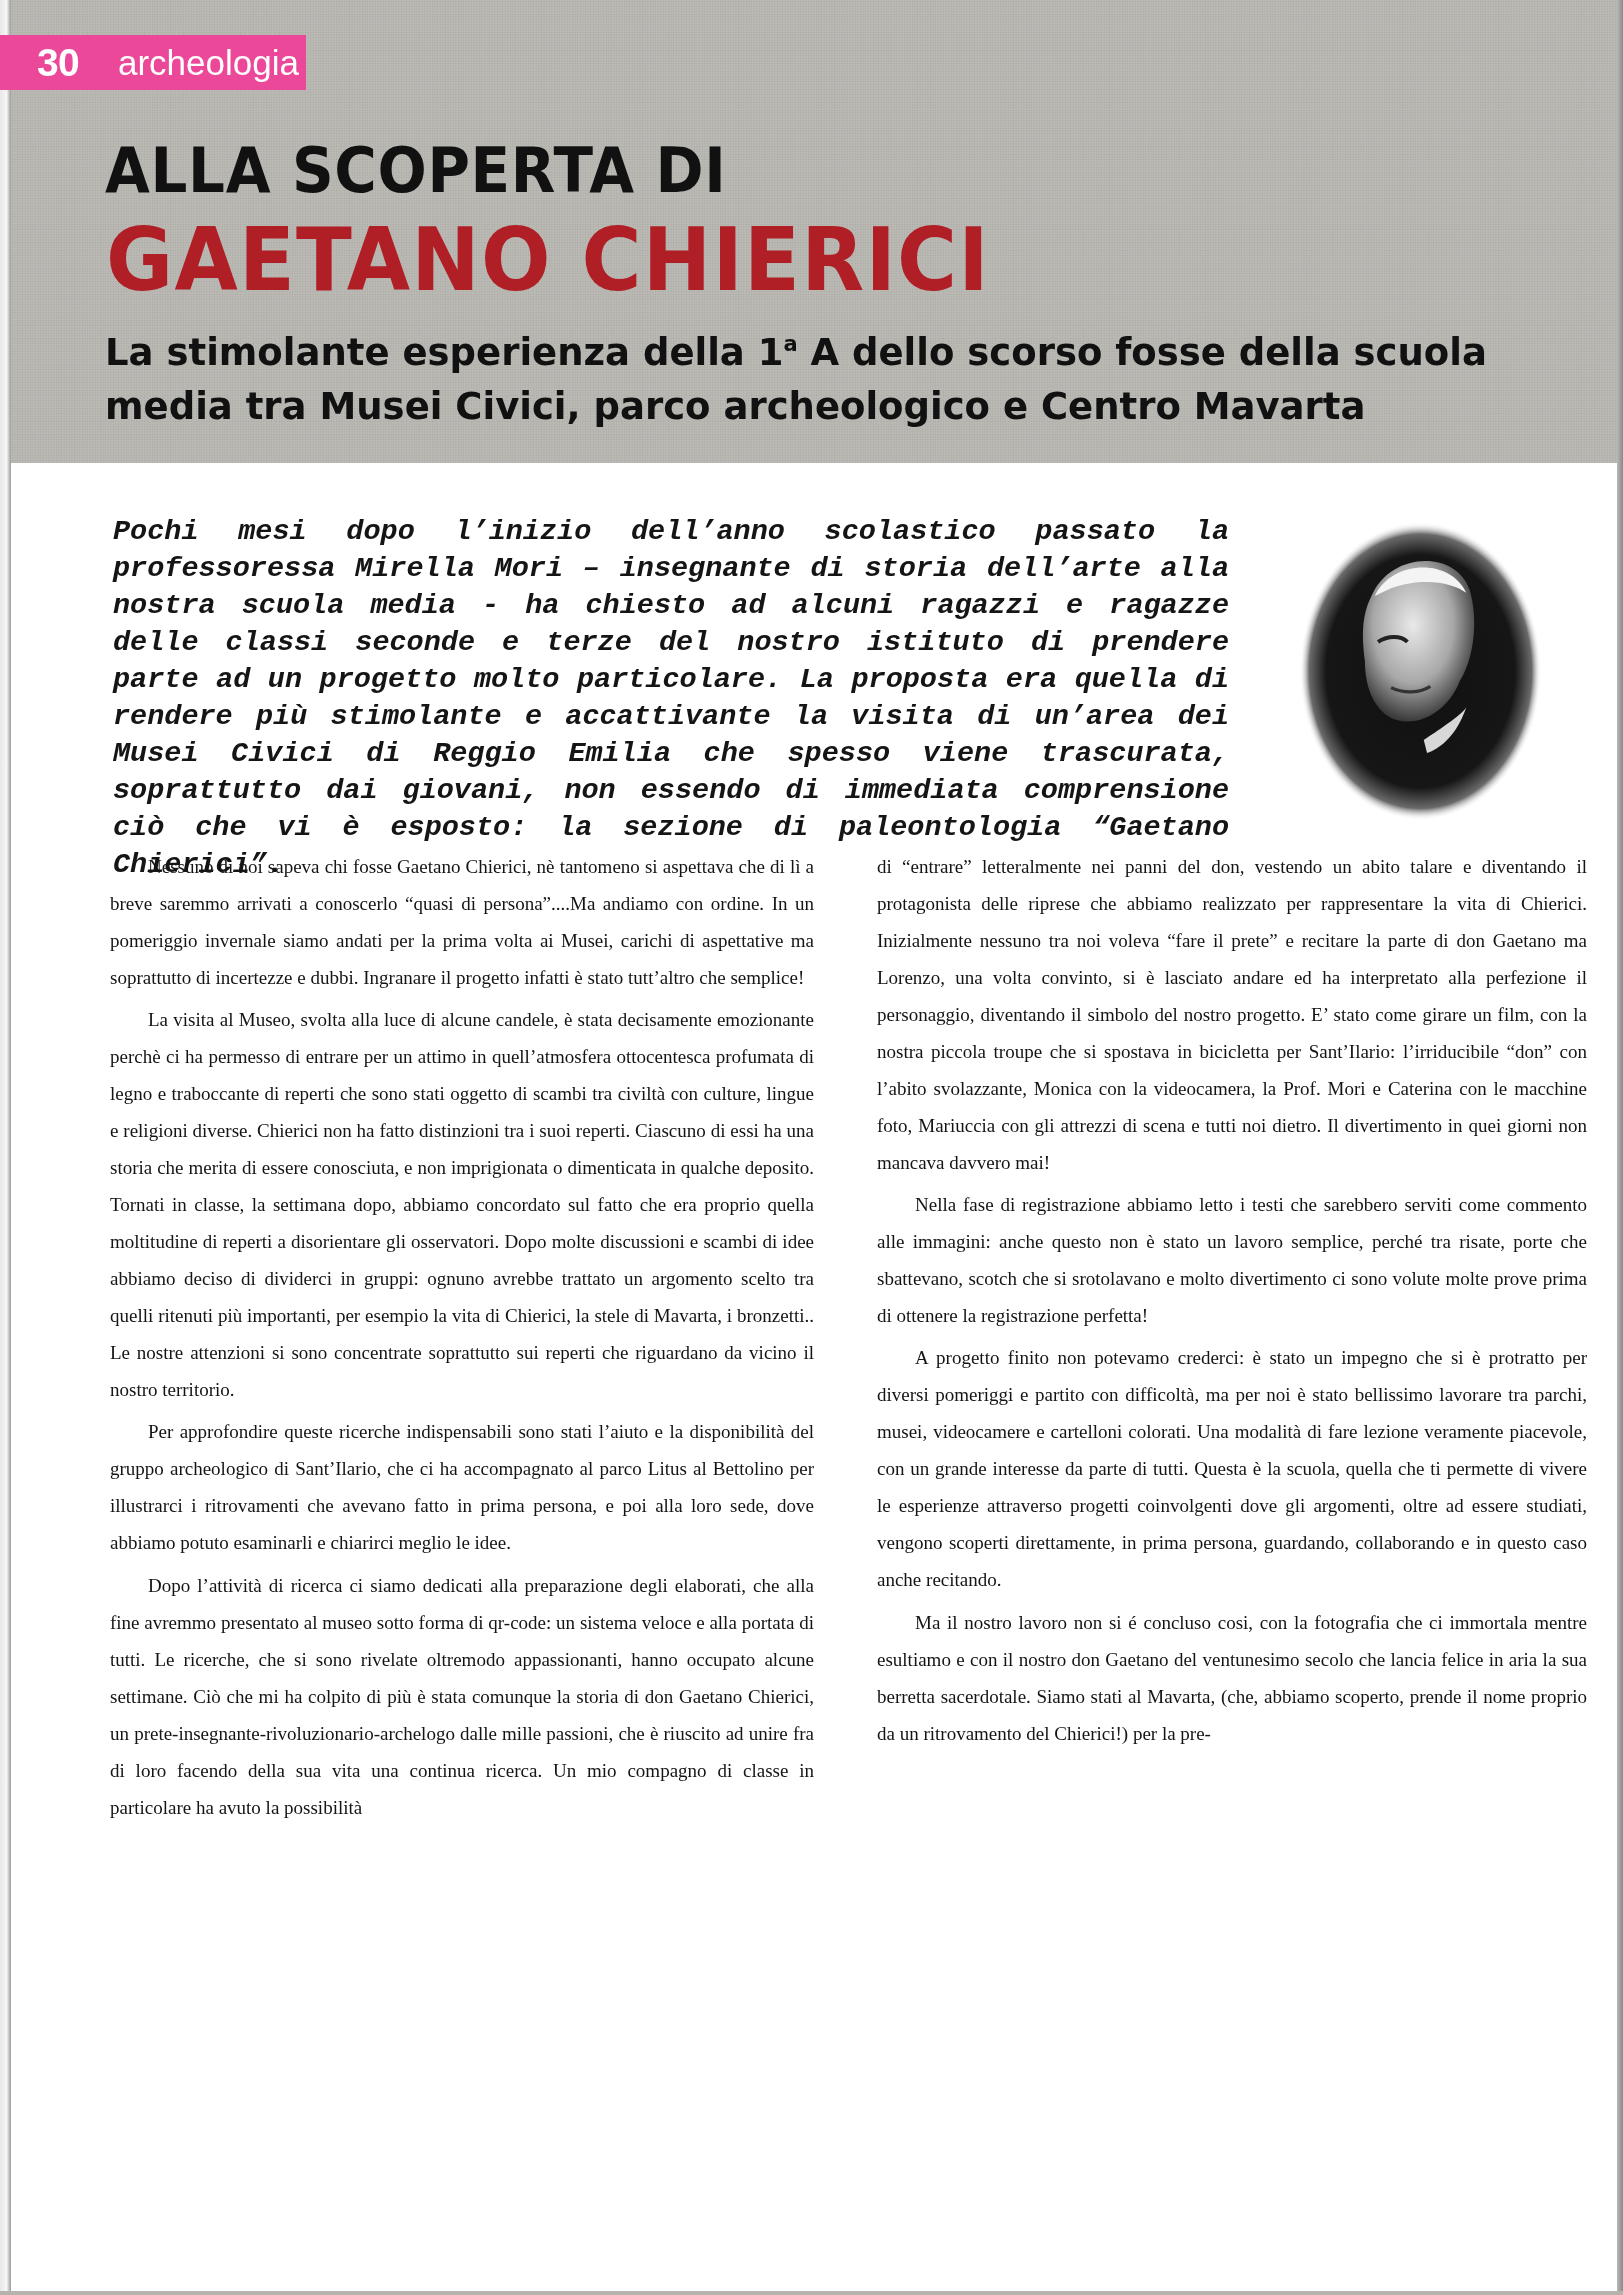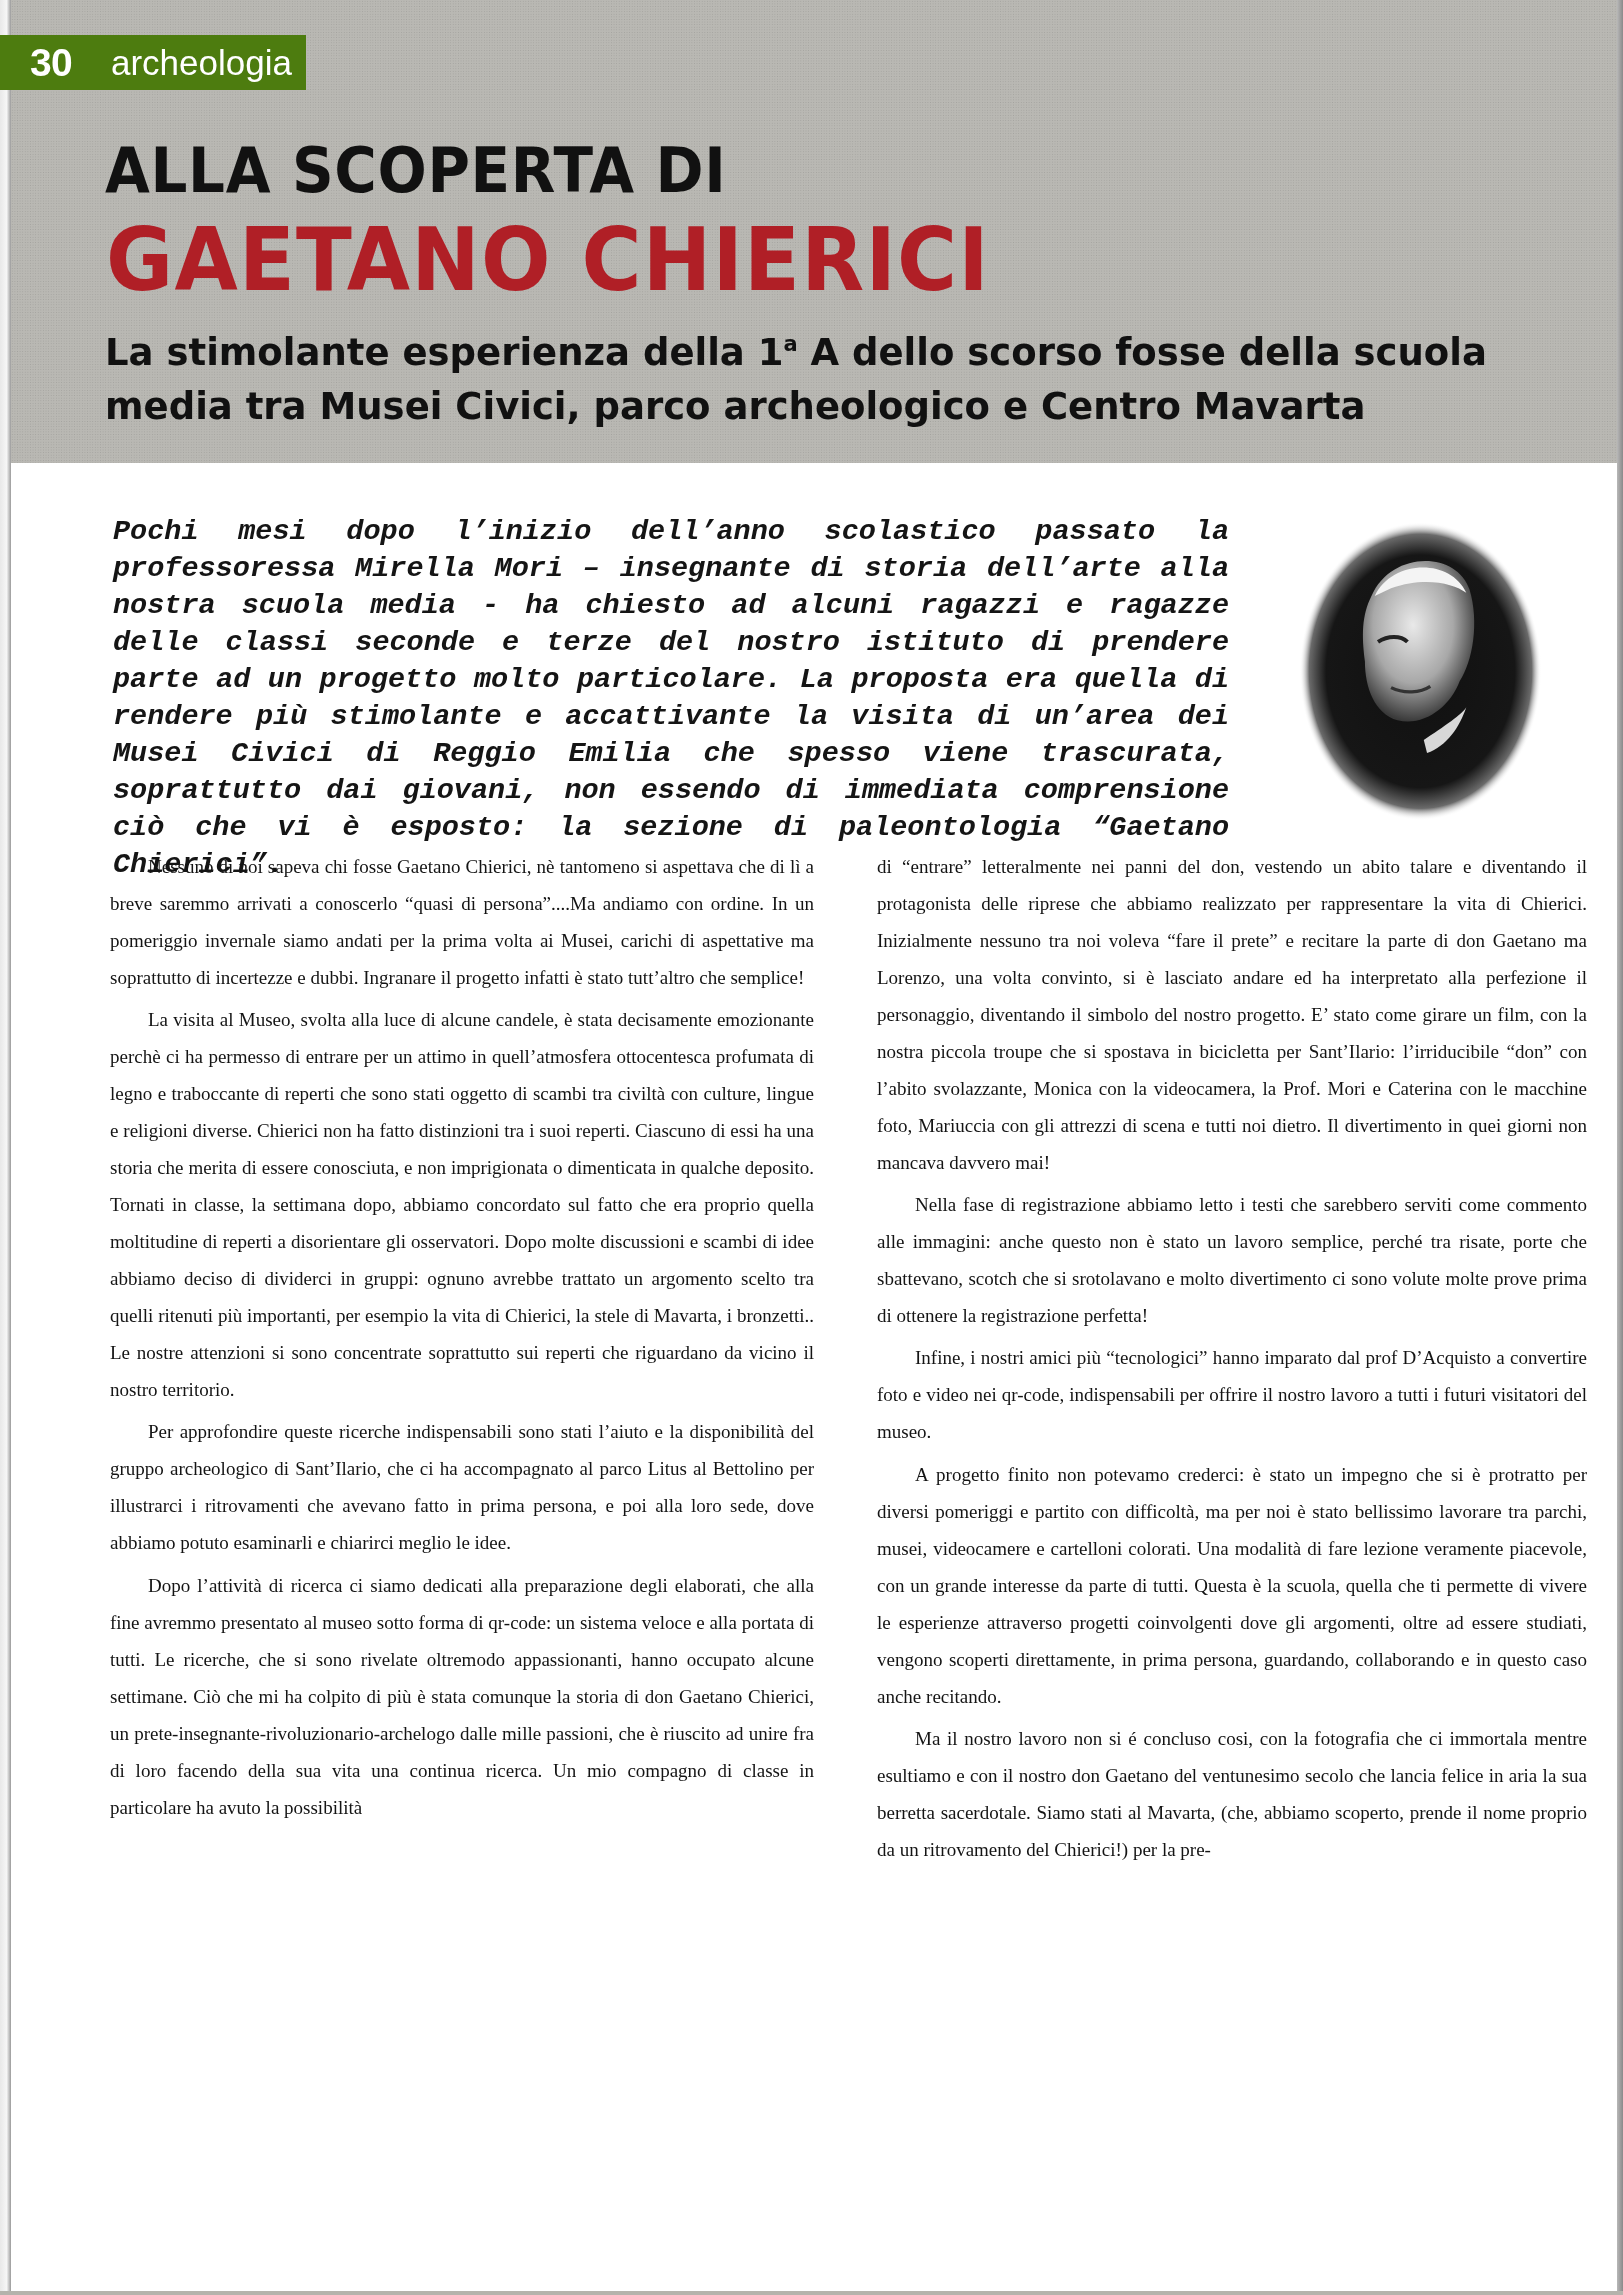--- a/index.html
+++ b/index.html
@@ -79,21 +79,21 @@
 </style>
 </head>
 <body>
 
 <div class="spine"></div>
 <div class="right-edge"></div>
 <div class="bottom-edge"></div>
 
 <header class="header-band"></header>
 
-<div class="section-tag" style="background: #4d7c0f;">
+<div class="section-tag" style="background: #ec4899; justify-content: center;">
   <span class="page-num">30</span>
   <span class="section-name">archeologia</span>
 </div>
 
 <h1 style="margin:0">
   <span class="title-line1">ALLA SCOPERTA DI</span>
   <span class="title-line2" style="color: rgb(176, 31, 38);">GAETANO CHIERICI</span>
 </h1>
 
 <h2 class="subtitle" style="margin:0"><span>La stimolante esperienza della 1</span><sup>a</sup><span> A dello scorso fosse della scuola media tra Musei Civici, parco archeologico e Centro Mavarta</span></h2>
@@ -127,17 +127,16 @@
 <div class="column col-left">
   <p>Nessuno di noi sapeva chi fosse Gaetano Chierici, nè tantomeno si aspettava che di lì a breve saremmo arrivati a conoscerlo “quasi di persona”....Ma andiamo con ordine. In un pomeriggio invernale siamo andati per la prima volta ai Musei, carichi di aspettative ma soprattutto di incertezze e dubbi. Ingranare il progetto infatti è stato tutt’altro che semplice!</p>
   <p>La visita al Museo, svolta alla luce di alcune candele, è stata decisamente emozionante perchè ci ha permesso di entrare per un attimo in quell’atmosfera ottocentesca profumata di legno e traboccante di reperti che sono stati oggetto di scambi tra civiltà con culture, lingue e religioni diverse. Chierici non ha fatto distinzioni tra i suoi reperti. Ciascuno di essi ha una storia che merita di essere conosciuta, e non imprigionata o dimenticata in qualche deposito. Tornati in classe, la settimana dopo, abbiamo concordato sul fatto che era proprio quella moltitudine di reperti a disorientare gli osservatori. Dopo molte discussioni e scambi di idee abbiamo deciso di dividerci in gruppi: ognuno avrebbe trattato un argomento scelto tra quelli ritenuti più importanti, per esempio la vita di Chierici, la stele di Mavarta, i bronzetti.. Le nostre attenzioni si sono concentrate soprattutto sui reperti che riguardano da vicino il nostro territorio.</p>
   <p>Per approfondire queste ricerche indispensabili sono stati l’aiuto e la disponibilità del gruppo archeologico di Sant’Ilario, che ci ha accompagnato al parco Litus al Bettolino per illustrarci i ritrovamenti che avevano fatto in prima persona, e poi alla loro sede, dove abbiamo potuto esaminarli e chiarirci meglio le idee.</p>
   <p>Dopo l’attività di ricerca ci siamo dedicati alla preparazione degli elaborati, che alla fine avremmo presentato al museo sotto forma di qr-code: un sistema veloce e alla portata di tutti. Le ricerche, che si sono rivelate oltremodo appassionanti, hanno occupato alcune settimane. Ciò che mi ha colpito di più è stata comunque la storia di don Gaetano Chierici, un prete-insegnante-rivoluzionario-archelogo dalle mille passioni, che è riuscito ad unire fra di loro facendo della sua vita una continua ricerca. Un mio compagno di classe in particolare ha avuto la possibilità</p>
 </div>
 
 <div class="column col-right">
   <p class="continuation">di “entrare” letteralmente nei panni del don, vestendo un abito talare e diventando il protagonista delle riprese che abbiamo realizzato per rappresentare la vita di Chierici. Inizialmente nessuno tra noi voleva “fare il prete” e recitare la parte di don Gaetano ma Lorenzo, una volta convinto, si è lasciato andare ed ha interpretato alla perfezione il personaggio, diventando il simbolo del nostro progetto. E’ stato come girare un film, con la nostra piccola troupe che si spostava in bicicletta per Sant’Ilario: l’irriducibile “don” con l’abito svolazzante, Monica con la videocamera, la Prof. Mori e Caterina con le macchine foto, Mariuccia con gli attrezzi di scena e tutti noi dietro. Il divertimento in quei giorni non mancava davvero mai!</p>
   <p>Nella fase di registrazione abbiamo letto i testi che sarebbero serviti come commento alle immagini: anche questo non è stato un lavoro semplice, perché tra risate, porte che sbattevano, scotch che si srotolavano e molto divertimento ci sono volute molte prove prima di ottenere la registrazione perfetta!</p>
-  <p>Infine, i nostri amici più “tecnologici” hanno imparato dal prof D’Acquisto a convertire foto e video nei qr-code, indispensabili per offrire il nostro lavoro a tutti i futuri visitatori del museo.</p>
   <p>A progetto finito non potevamo crederci: è stato un impegno che si è protratto per diversi pomeriggi e partito con difficoltà, ma per noi è stato bellissimo lavorare tra parchi, musei, videocamere e cartelloni colorati. Una modalità di fare lezione veramente piacevole, con un grande interesse da parte di tutti. Questa è la scuola, quella che ti permette di vivere le esperienze attraverso progetti coinvolgenti dove gli argomenti, oltre ad essere studiati, vengono scoperti direttamente, in prima persona, guardando, collaborando e in questo caso anche recitando.</p>
   <p>Ma il nostro lavoro non si é concluso cosi, con la fotografia che ci immortala mentre esultiamo e con il nostro don Gaetano del ventunesimo secolo che lancia felice in aria la sua berretta sacerdotale. Siamo stati al Mavarta, (che, abbiamo scoperto, prende il nome proprio da un ritrovamento del Chierici!) per la pre-</p>
 </div>
 
 
 </body></html>

